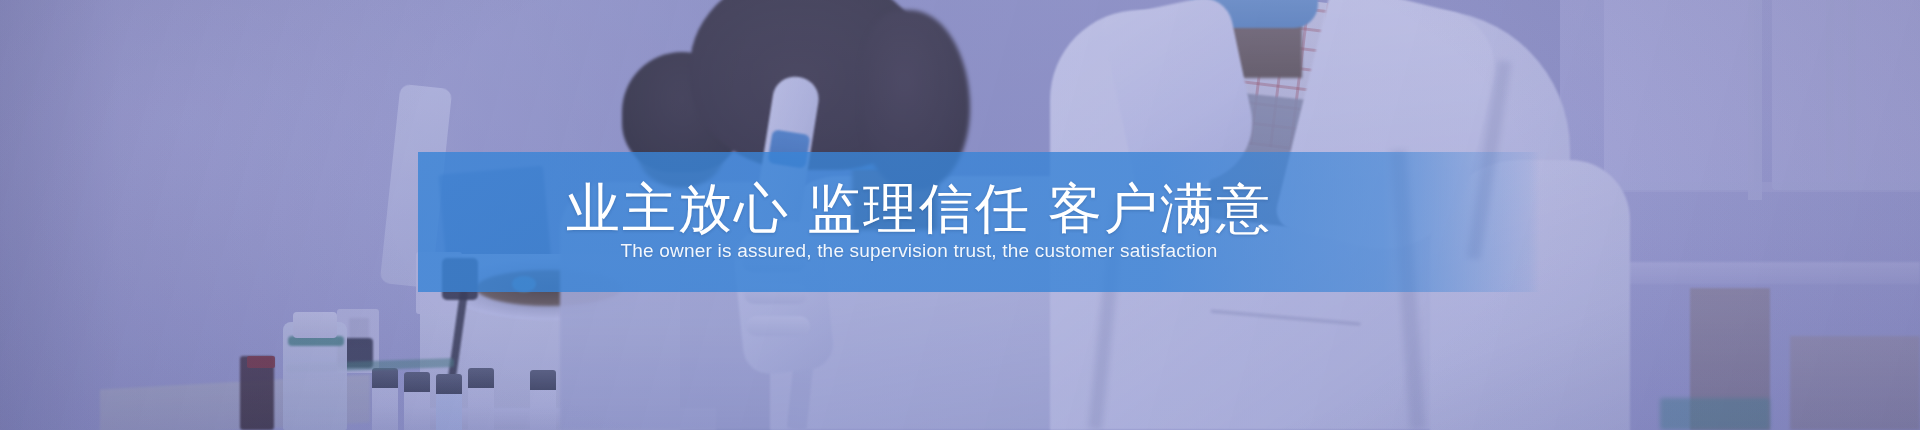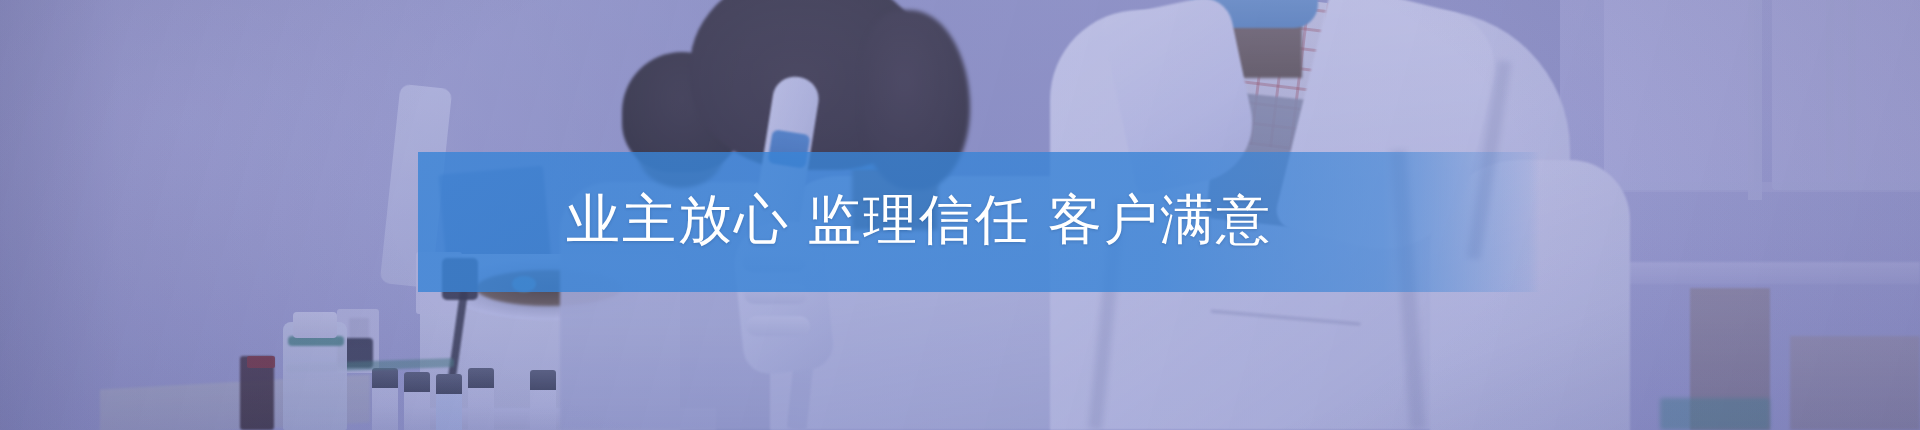--- a/index.html
+++ b/index.html
@@ -567,16 +567,17 @@
     <div class="bottle-cap"></div>
 
     <div class="grade"></div>
     <div class="grade2"></div>
     <div class="vignette"></div>
   </div>
 
   <div class="band">
     <div class="band-inner">
       <div class="headline">业主放心 监理信任  客户满意</div>
+      <div class="subline">The owner is assured, the supervision trust, the customer satisfaction</div>
     </div>
   </div>
 
 </div>
 
 </body></html>

